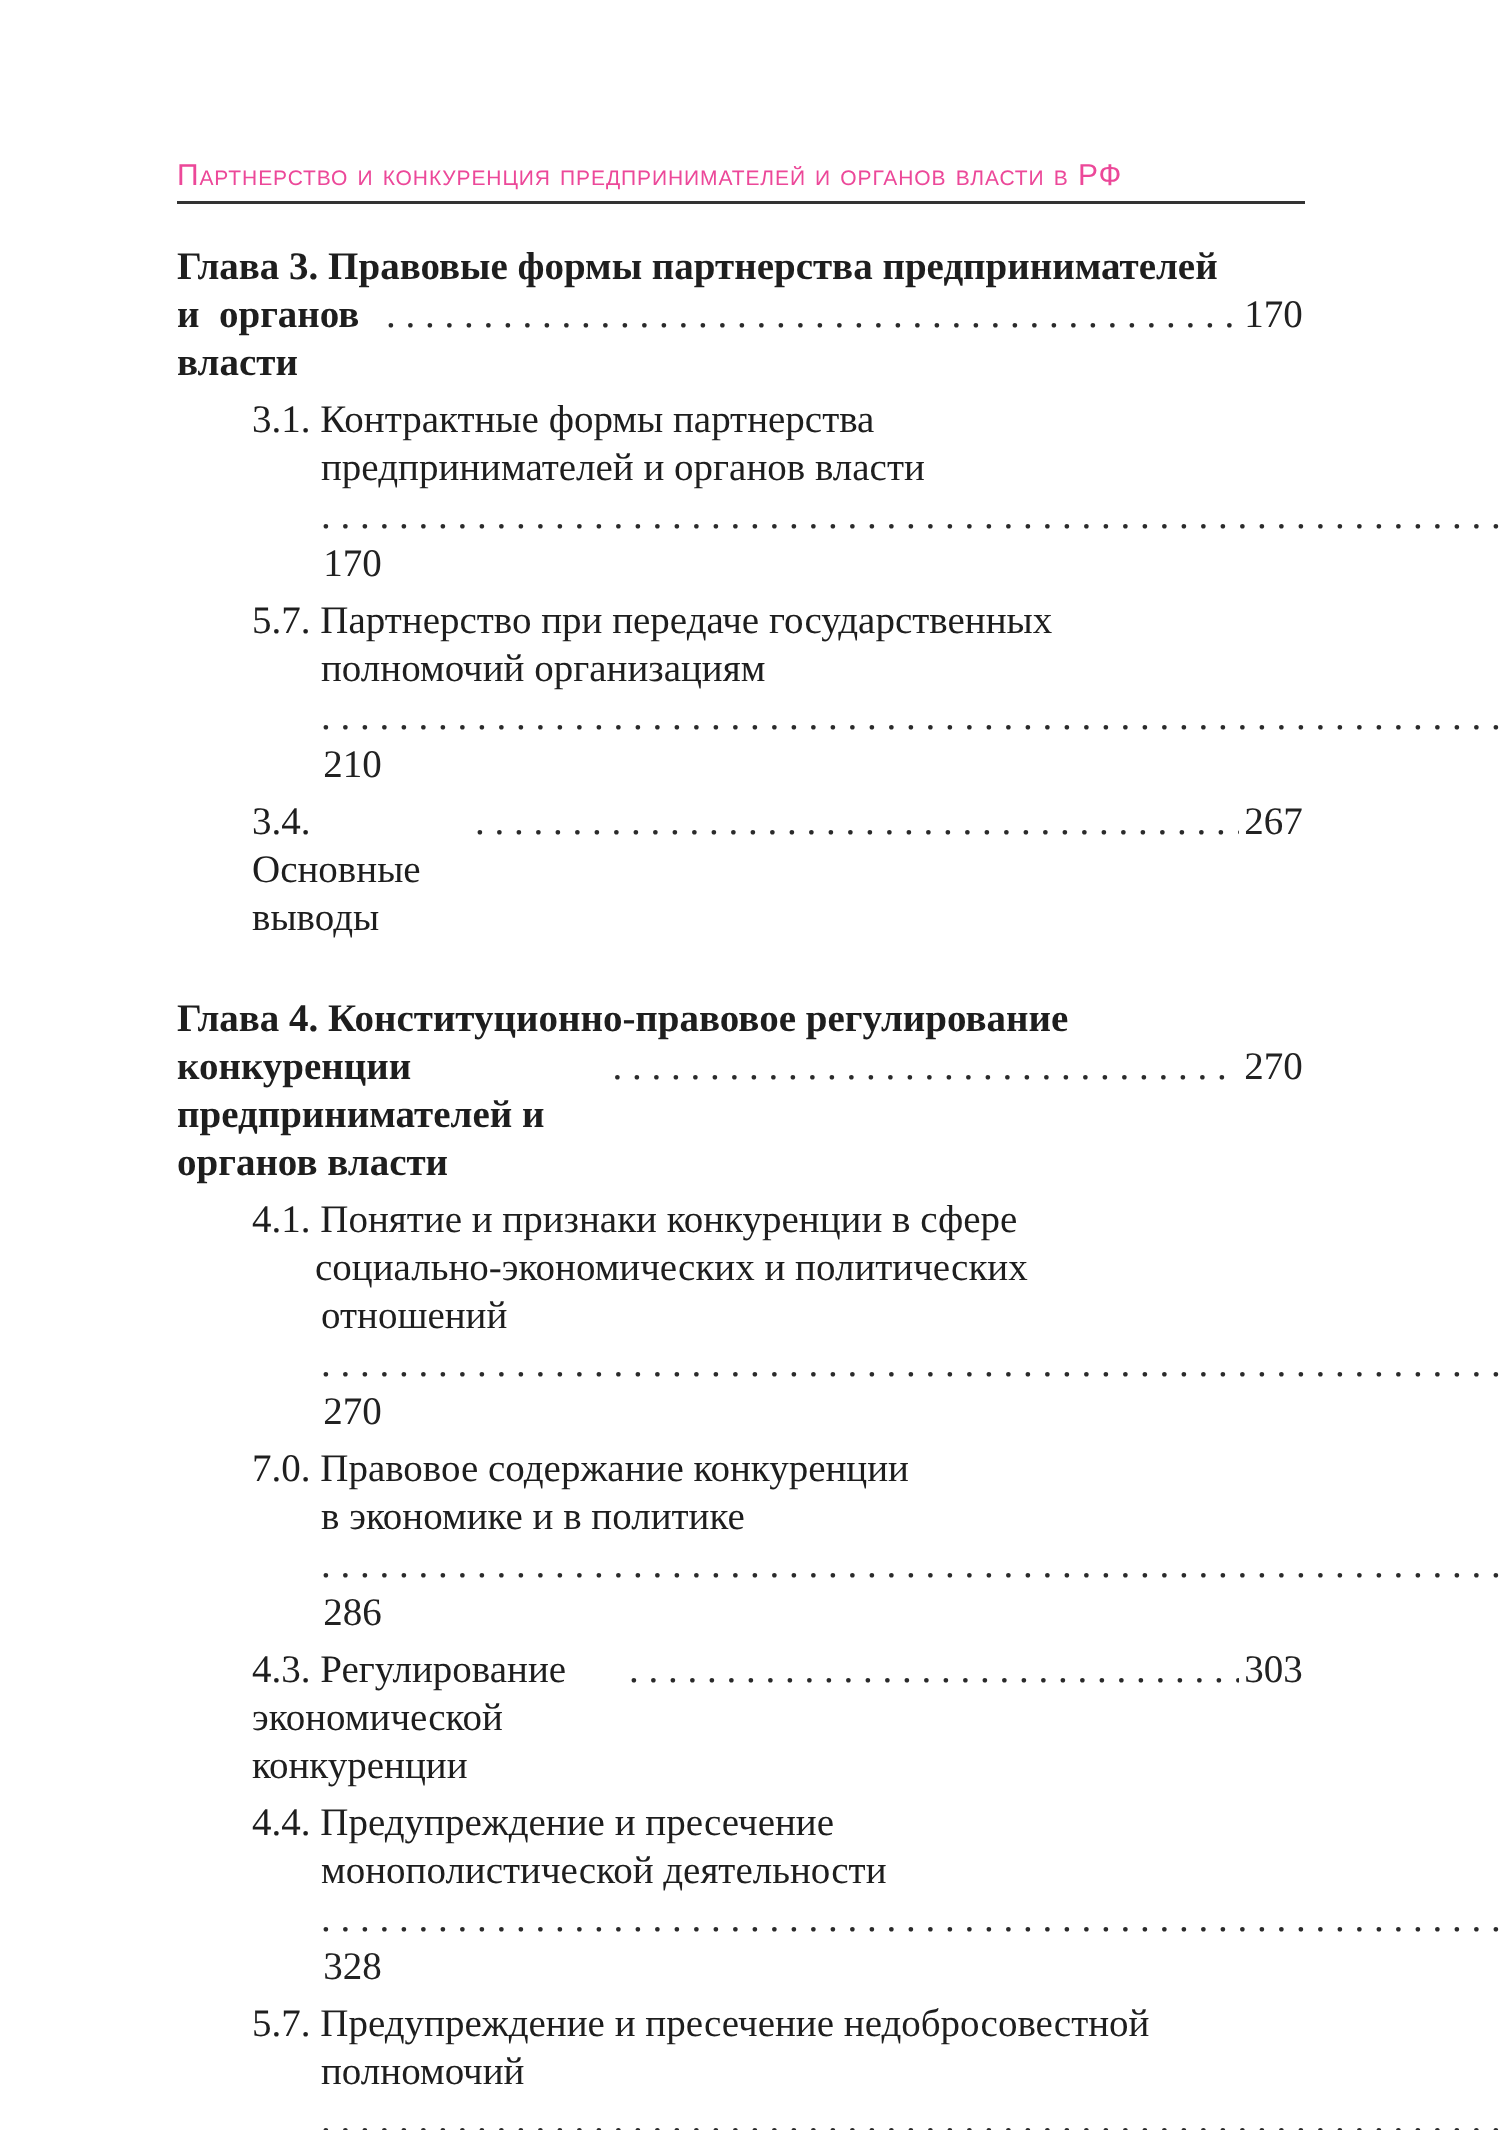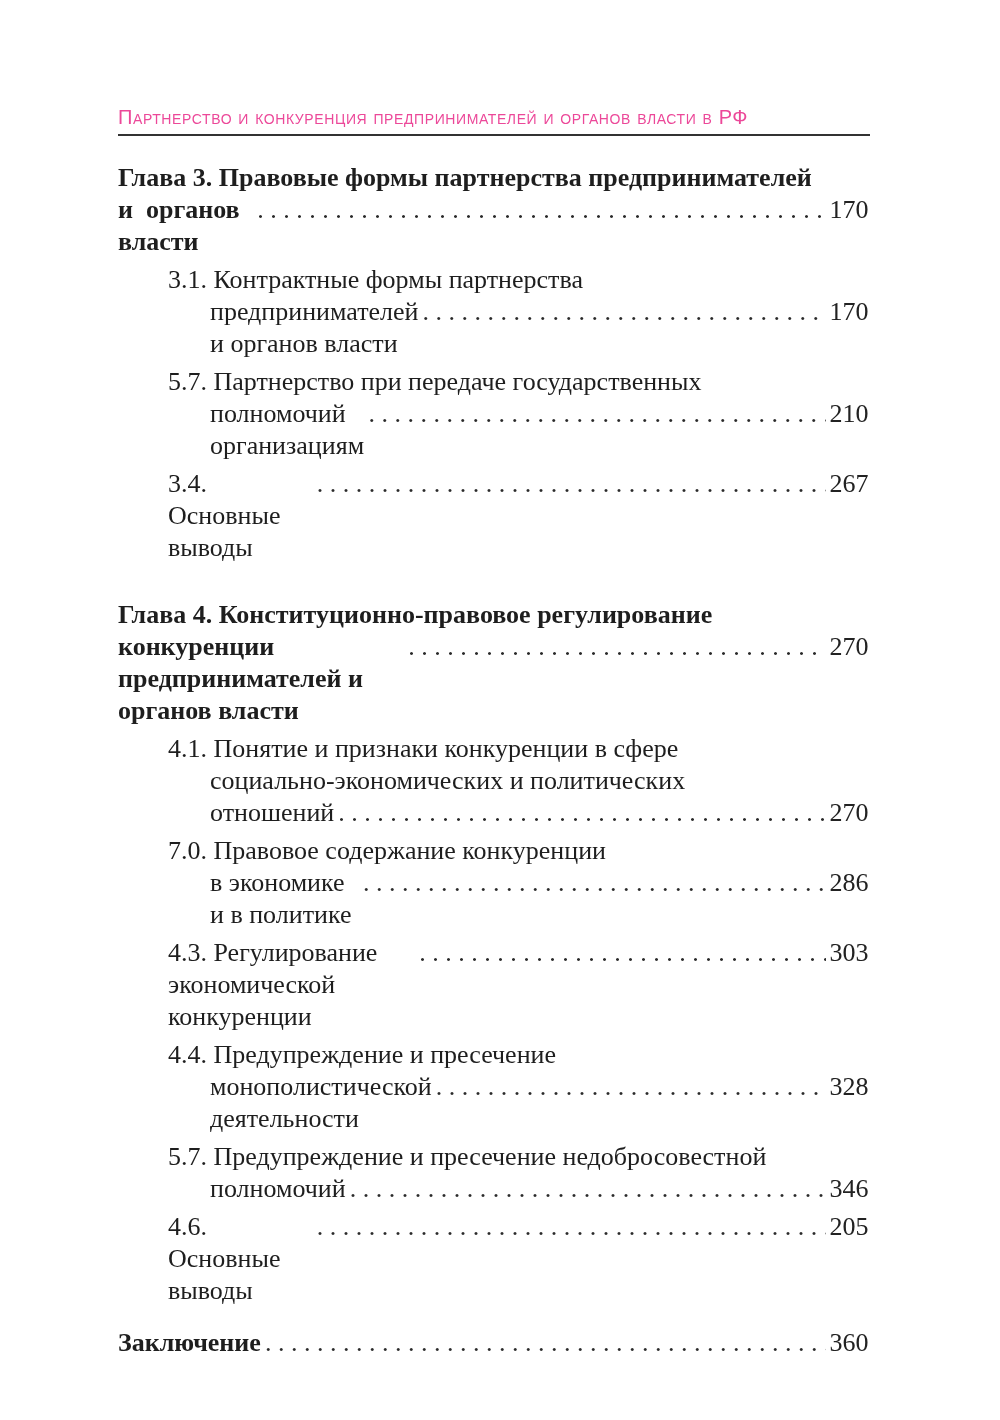--- a/index.html
+++ b/index.html
@@ -37,21 +37,21 @@
   }
   .entry { margin-bottom: 6px; }
   .entry.chapter-gap { margin-top: 35px; }
   .entry.conclusion { margin-top: 20px; }
   .entry.section { padding-left: 50px; }
   .line {
     display: flex;
     align-items: baseline;
     font-family: Liberation Serif, serif;
   }
-  .line.cont { padding-left: 42px; }
+  .line.cont { padding-left: 42px; flex-direction: column; }
   .txt { white-space: pre-wrap; }
   .chapter .txt, .conclusion .txt { font-weight: bold; }
   .dots {
     flex: 1 1 auto;
     overflow: hidden;
     white-space: nowrap;
     margin-left: 4px;
     margin-right: 2px;
     font-weight: normal;
     color: #2a2a2a;

